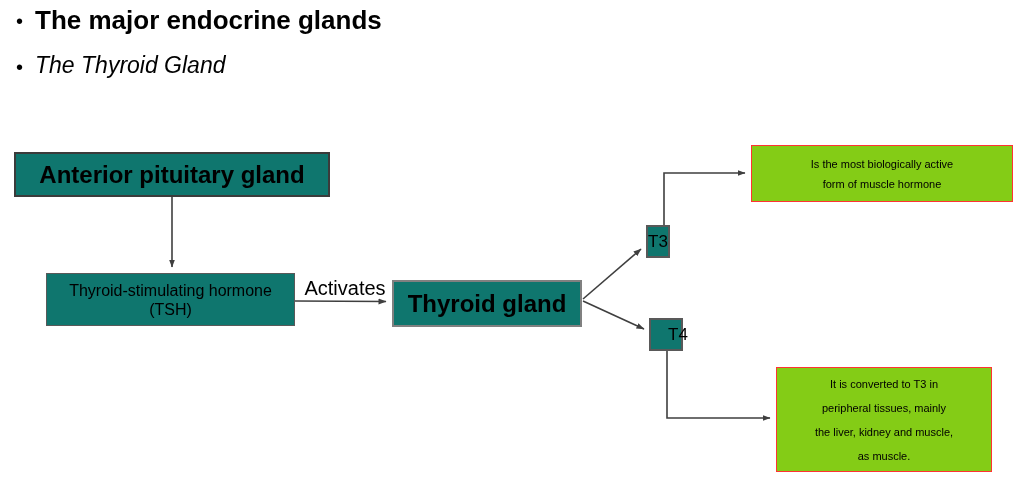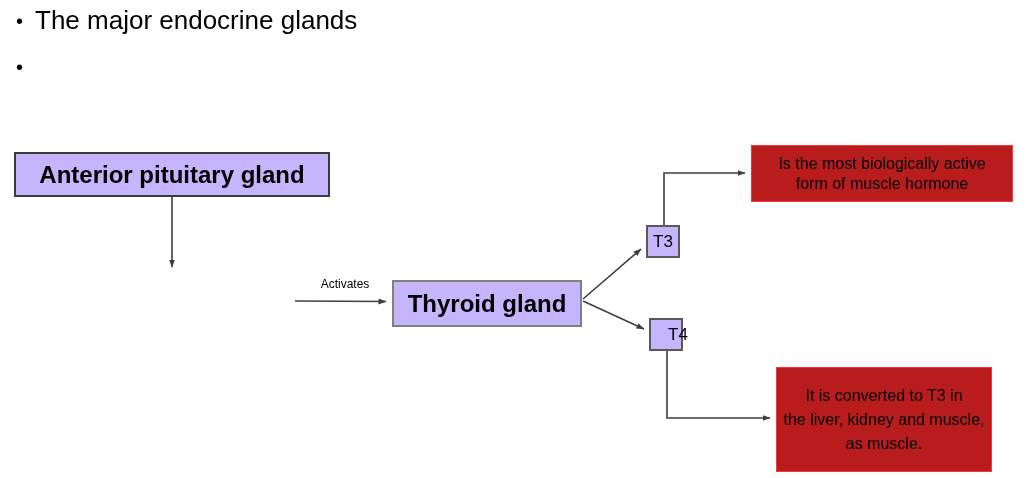--- a/index.html
+++ b/index.html
@@ -8,27 +8,27 @@
     width: 1030px;
     height: 478px;
     background: var(--page-bg, #ffffff);
     font-family: "Liberation Sans", sans-serif;
     color: #000;
     overflow: hidden;
   }
   .bullet-line { position: absolute; display: flex; align-items: flex-start; gap: 12px; left: 16px; }
   .bullet-dot { font-size: 20px; line-height: 1.2; margin-top: 3px; }
   .title-line { top: 6px; }
-  .title-line .bullet-text { font-size: 26px; font-weight: normal; line-height: 1.1; }
+  .title-line .bullet-text { font-size: 26px; font-weight: bold; line-height: 1.1; }
   .subtitle-line { top: 52px; }
   .subtitle-line .bullet-text { font-size: 23px; font-style: italic; line-height: 1.15; }
 
   .node {
     position: absolute;
-    background: #c4b5fd;
+    background: #0f766e;
     display: flex;
     flex-direction: column;
     align-items: center;
     justify-content: center;
     text-align: center;
     box-sizing: border-box;
   }
   .node-apg {
     left: 14px; top: 152px; width: 316px; height: 45px;
     border: 2px solid var(--dark-border, #3b3b3b);
@@ -38,49 +38,49 @@
     left: 46px; top: 273px; width: 249px; height: 53px;
     border: 1.5px solid var(--box-border, #4a4a4a);
     font-size: 16px; line-height: 19px;
   }
   .node-thyroid {
     left: 392px; top: 280px; width: 190px; height: 47px;
     border: 2px solid var(--light-border, #808080);
     font-size: 24px; font-weight: bold;
   }
   .node-t3 {
-    left: 646px; top: 225px; width: 34px; height: 33px;
+    left: 646px; top: 225px; width: 24px; height: 33px;
     border: 2px solid var(--box-border, #595959);
     font-size: 17px;
   }
   .node-t4 {
     left: 649px; top: 318px; width: 34px; height: 33px;
     border: 2px solid var(--box-border, #595959);
     font-size: 17px;
     padding-left: 24px;
   }
   .callout {
     position: absolute;
-    background: #b91c1c;
+    background: #84cc16;
     border: 1.5px solid var(--callout-border, #ff3333);
     display: flex;
     flex-direction: column;
     align-items: center;
     justify-content: center;
     text-align: center;
     box-sizing: border-box;
-    font-size: 16px;
+    font-size: 11px;
   }
   .callout-t3 { left: 751px; top: 145px; width: 262px; height: 57px; line-height: 20px; }
   .callout-t4 { left: 776px; top: 367px; width: 216px; height: 105px; line-height: 24px; }
 
   .activates-label {
     position: absolute;
     left: 300px; top: 277px; width: 90px;
-    font-size: 12px;
+    font-size: 20px;
     text-align: center;
   }
   svg.connectors { position: absolute; left: 0; top: 0; pointer-events: none; }
 </style>
 </head>
 <body>
 
 <div class="canvas">
 
   <svg class="connectors" width="1030" height="478" viewBox="0 0 1030 478">
@@ -98,26 +98,31 @@
       <path d="M667,351 L667,418 L770,418" marker-end="url(#ah)"></path>
     </g>
   </svg>
 
   <div class="bullet-line title-line">
     <span class="bullet-dot">•</span>
     <span class="bullet-text">The major endocrine glands</span>
   </div>
   <div class="bullet-line subtitle-line">
     <span class="bullet-dot">•</span>
+    <span class="bullet-text">The Thyroid Gland</span>
   </div>
 
   <div class="node node-apg">
     <span>Anterior pituitary gland</span>
   </div>
 
+  <div class="node node-tsh">
+    <div>Thyroid-stimulating hormone</div>
+    <div>(TSH)</div>
+  </div>
 
   <div class="activates-label">Activates</div>
 
   <div class="node node-thyroid">
     <span>Thyroid gland</span>
   </div>
 
   <div class="node node-t3">
     <span>T3</span>
   </div>
@@ -126,17 +131,18 @@
     <span>T4</span>
   </div>
 
   <div class="callout callout-t3">
     <div>Is the most biologically active</div>
     <div>form of muscle hormone</div>
   </div>
 
   <div class="callout callout-t4">
     <div>It is converted to T3 in</div>
+    <div>peripheral tissues, mainly</div>
     <div>the liver, kidney and muscle,</div>
     <div>as muscle.</div>
   </div>
 
 </div>
 
 </body></html>

